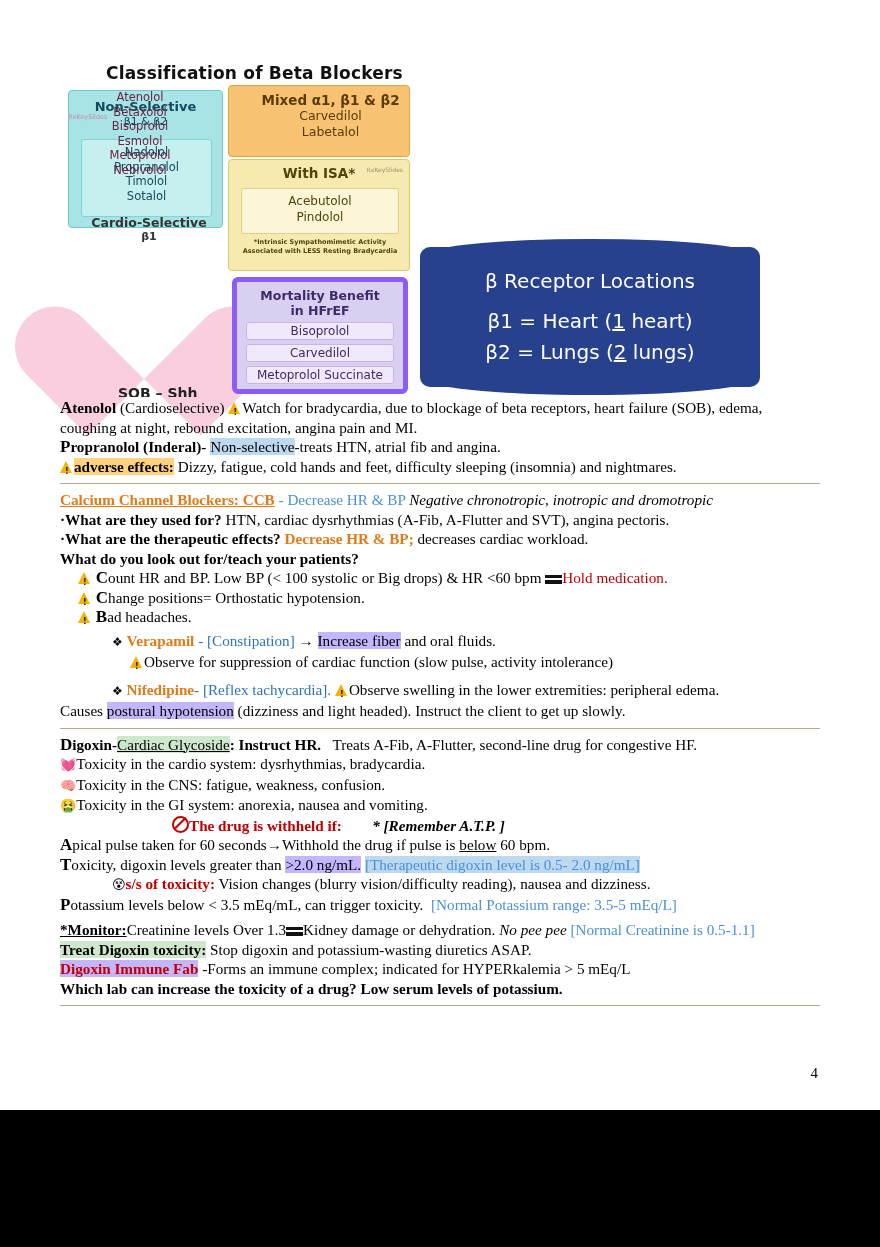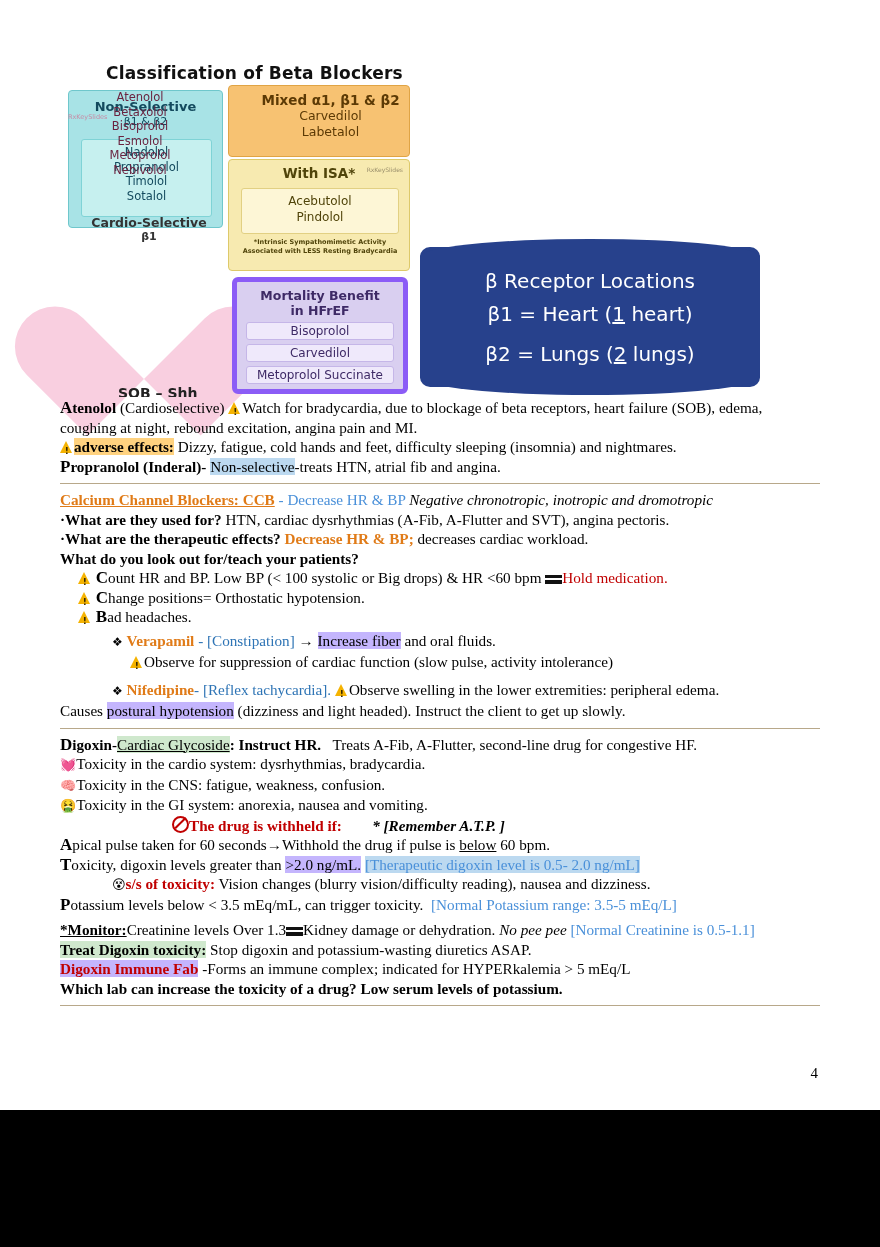--- a/index.html
+++ b/index.html
@@ -194,22 +194,22 @@
     position: absolute;
     left: 360px; top: 192px;
     width: 340px; height: 140px;
     background: #27418c;
     border-radius: 10px;
     color: #fff;
     font-family: "DejaVu Sans", sans-serif;
     text-align: center;
   }
   .beta-banner .l1 { font-size: 20px; margin-top: 22px; }
-  .beta-banner .l2 { font-size: 20px; margin-top: 9px; }
-  .beta-banner .l3 { font-size: 20px; margin-top: 16px; }
+  .beta-banner .l2 { font-size: 20px; margin-top: 16px; }
+  .beta-banner .l3 { font-size: 20px; margin-top: 7px; }
   .beta-wave-top, .beta-wave-bot {
     position: absolute; left: 0; width: 340px; height: 18px; background: #27418c;
   }
   .beta-wave-top { top: -8px; border-radius: 50%/100% 100% 0 0; }
   .beta-wave-bot { bottom: -8px; border-radius: 50%/0 0 100% 100%; }
   .ghost-text {
     position: absolute;
     left: 58px; top: 330px;
     font-family: "DejaVu Sans", sans-serif;
     font-weight: bold;
@@ -389,25 +389,25 @@
     <div class="ghost-text">SOB – Shh</div>
   </div>
 
   <div class="notes">
 
     <div class="line">
       <b class="bigcap">A</b><b>tenolol</b> <span>(Cardioselective)</span>
       <span class="warn"></span><span>Watch for bradycardia, due to blockage of beta receptors, heart failure (SOB), edema, coughing at night, rebound excitation, angina pain and MI.</span>
     </div>
     <div class="line">
+      <b class="bigcap">P</b><b>ropranolol (Inderal)-</b> <span class="hl-blue">Non-selective</span><span>-treats HTN, atrial fib and angina.</span>
+    </div>
+    <div class="line">
       <span class="warn"></span><b class="hl-orange">adverse effects:</b>
       <span>Dizzy, fatigue, cold hands and feet, difficulty sleeping (insomnia) and nightmares.</span>
-    </div>
-    <div class="line">
-      <b class="bigcap">P</b><b>ropranolol (Inderal)-</b> <span class="hl-blue">Non-selective</span><span>-treats HTN, atrial fib and angina.</span>
     </div>
 
     <hr class="hr">
 
     <div class="line">
       <b class="orange u">Calcium Channel Blockers: CCB</b>
       <span class="ltblue">- Decrease HR &amp; BP</span>
       <i>Negative chronotropic, inotropic and dromotropic</i>
     </div>
     <div class="line">

